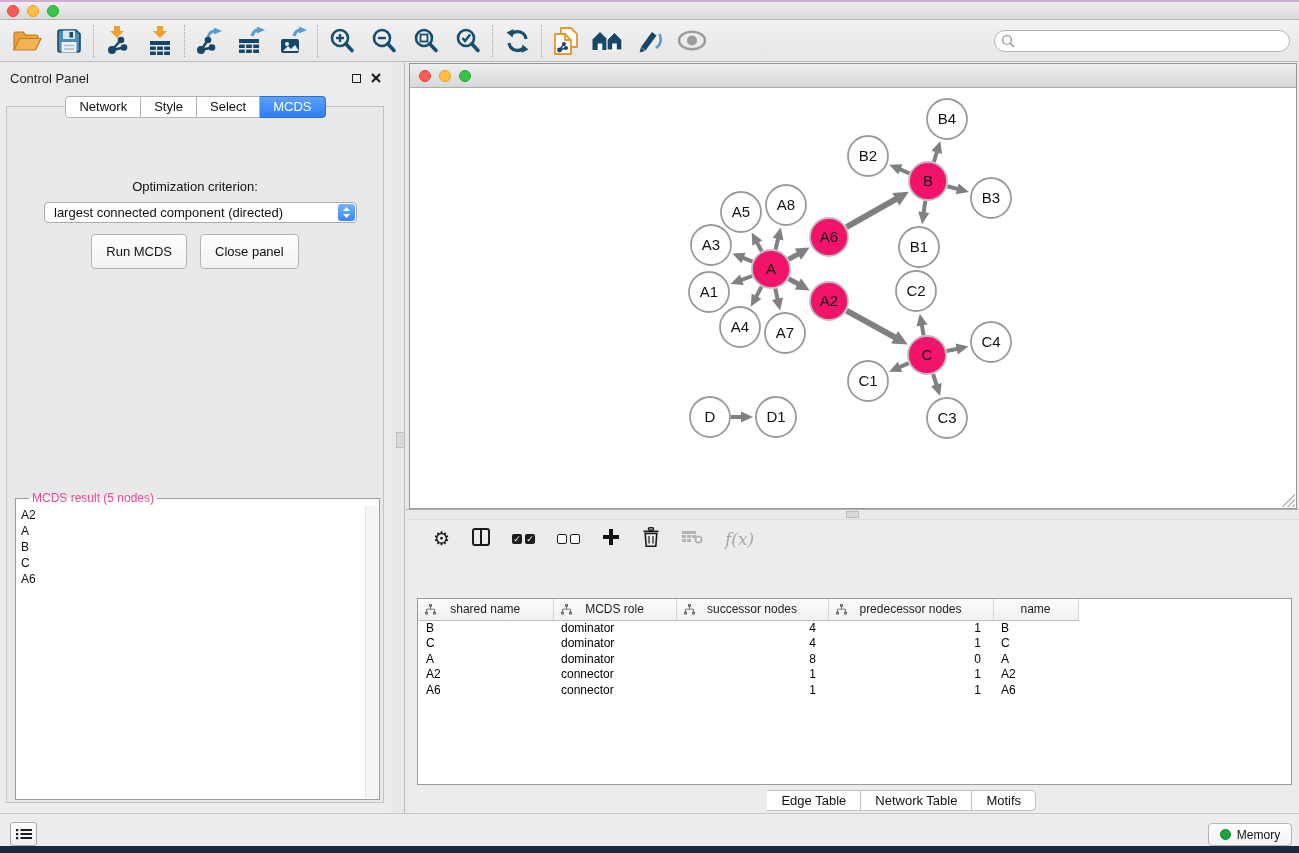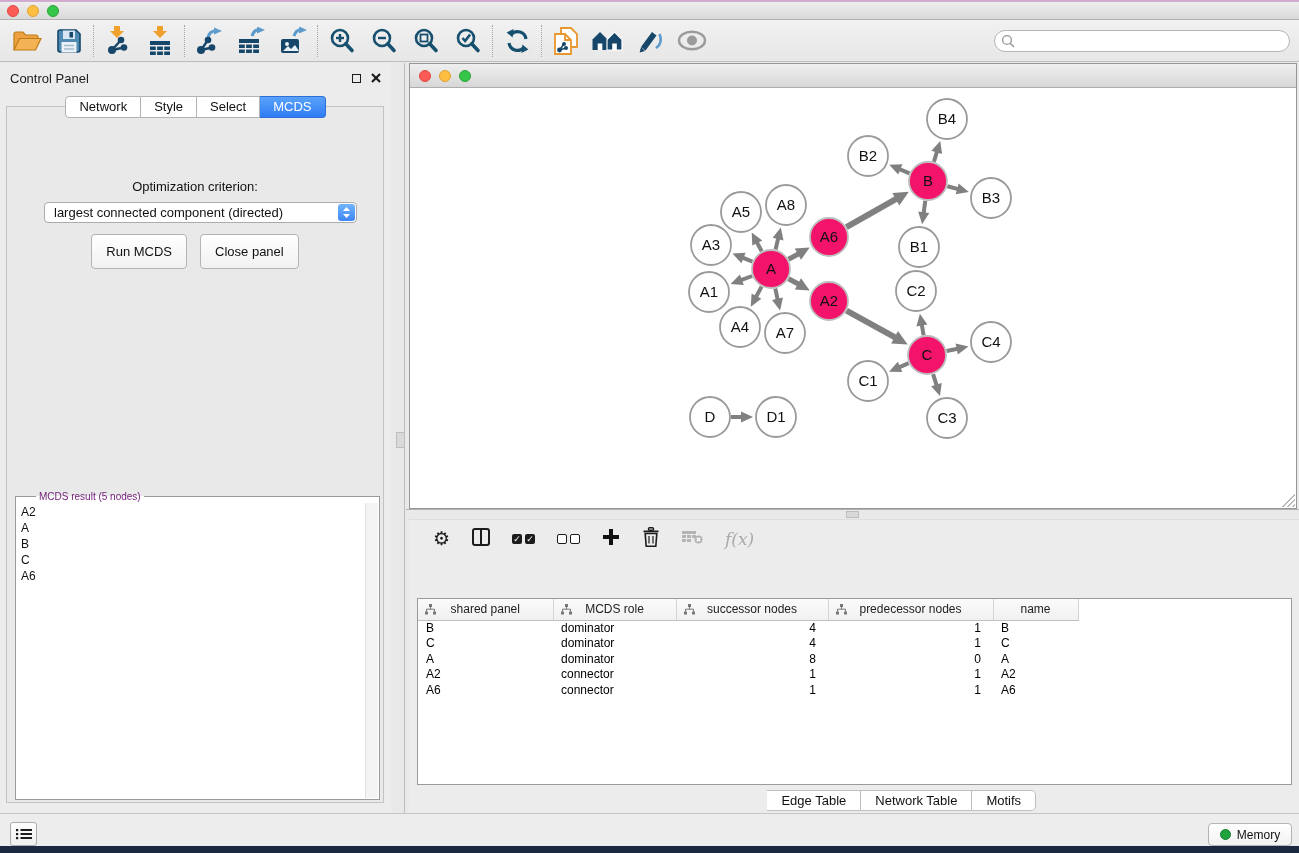--- a/index.html
+++ b/index.html
@@ -46,21 +46,21 @@
   .dropdown { position:absolute; top:95px; left:37px; width:313px; height:21px; background:#fff;
     border:1px solid #ababab; border-radius:4px; font-size:13px; color:#111;
     display:flex; align-items:center; padding-left:9px; }
   .stepper { position:absolute; right:1px; top:1px; width:17px; height:17px;
     background:linear-gradient(#72b4fd,#3d86f7); border-radius:3px; }
   .btn-row { position:absolute; top:127px; left:0; right:0; display:flex; justify-content:center; gap:13px; }
   .mac-btn { background:linear-gradient(#ffffff,#f1f1f1); border:1px solid #b4b4b4; border-radius:4px;
     font-size:13px; color:#111; padding:2px 14px 3px; height:35px; font-family:"Liberation Sans",sans-serif; }
   .result-fieldset { position:absolute; left:8px; right:3px; top:384px; bottom:2px;
     border:1px solid #9a9a9a; background:#fff; }
-  .result-fieldset legend { font-size:10px; color:#701a75; margin-left:20px; padding:0 3px; }
+  .result-fieldset legend { font-size:12px; color:#ec4899; margin-left:13px; padding:0 3px; }
   .result-list { position:absolute; top:2px; left:5px; right:16px; bottom:2px; overflow:hidden;
     font-size:12px; color:#111; }
   .result-item { line-height:16px; }
   .result-scroll { position:absolute; top:1px; bottom:1px; right:1px; width:13px;
     background:#f4f4f4; border-left:1px solid #e2e2e2; }
 
   
   .v-divider { position:absolute; left:404px; top:63px; width:1px; height:750px; background:#bdbdbd; }
   .v-handle { position:absolute; left:396px; top:432px; width:9px; height:16px;
     background:#d9d9d9; border:1px solid #bdbdbd; }
@@ -502,21 +502,21 @@
       </colgroup>
       <thead>
         <tr>
           <th>
             <svg class="th-icon" width="11" height="11" viewBox="0 0 11 11">
               <rect x="4" y="0" width="3" height="3" fill="#777"></rect>
                 <rect x="0" y="7.5" width="3" height="3" fill="#777"></rect>
                 <rect x="8" y="7.5" width="3" height="3" fill="#777"></rect>
               <path d="M5.5 3 V5.2 M1.5 7.5 V5.2 H9.5 V7.5" stroke="#777" stroke-width="1" fill="none"></path>
             </svg>
-            <span>shared panel</span>
+            <span>shared name</span>
           </th>
           <th>
             <svg class="th-icon" width="11" height="11" viewBox="0 0 11 11">
               <rect x="4" y="0" width="3" height="3" fill="#777"></rect>
                 <rect x="0" y="7.5" width="3" height="3" fill="#777"></rect>
                 <rect x="8" y="7.5" width="3" height="3" fill="#777"></rect>
               <path d="M5.5 3 V5.2 M1.5 7.5 V5.2 H9.5 V7.5" stroke="#777" stroke-width="1" fill="none"></path>
             </svg>
             <span>MCDS role</span>
           </th>

